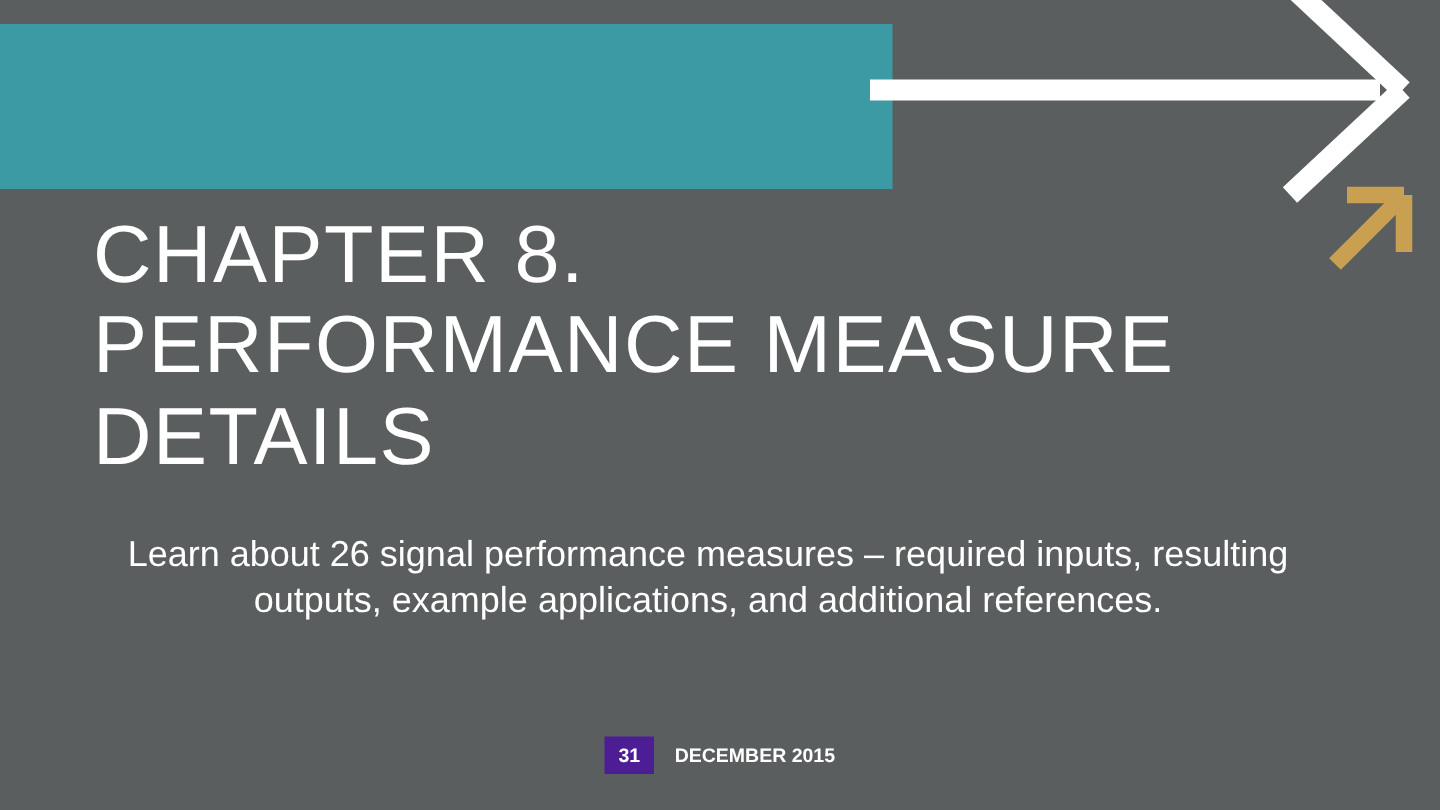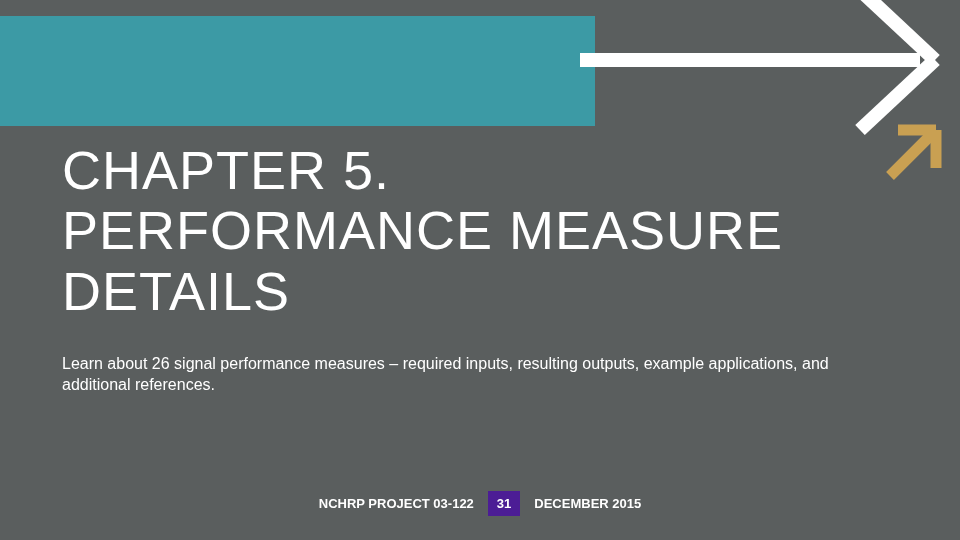--- a/index.html
+++ b/index.html
@@ -38,22 +38,23 @@
     font-weight: 400;
     letter-spacing: 1px;
     line-height: 1.12;
   }
   .subtitle {
     position: absolute;
     left: 62px;
     top: 354px;
     width: 820px;
     color: #ffffff;
-    font-size: 16px;
+    font-size: 24px;
     line-height: 1.3;
+    text-align: center;
   }
   .footer {
     position: absolute;
     bottom: 24px;
     left: 0;
     width: 960px;
     display: flex;
     justify-content: center;
     align-items: center;
     gap: 14px;
@@ -84,23 +85,22 @@
 
 <svg class="arrow-small" width="70" height="70" viewBox="0 0 70 70">
   <g stroke="#c9a052" stroke-width="11" fill="none" stroke-linecap="butt">
     <line x1="12" y1="58" x2="55" y2="15"></line>
     <line x1="20" y1="12" x2="58" y2="12"></line>
     <line x1="58" y1="12" x2="58" y2="50"></line>
   </g>
 </svg>
 
 <div class="title">
-  <span style="white-space: pre-line;">CHAPTER 5.
+  <span style="white-space: pre-line;">CHAPTER 8.
 PERFORMANCE MEASURE DETAILS</span>
 </div>
 
 <div class="subtitle">Learn about 26 signal performance measures – required inputs, resulting outputs, example applications, and additional references.</div>
 
 <div class="footer">
-  <span>NCHRP PROJECT 03-122</span>
   <span class="page-badge">31</span>
   <span>DECEMBER 2015</span>
 </div>
 
 </body></html>

